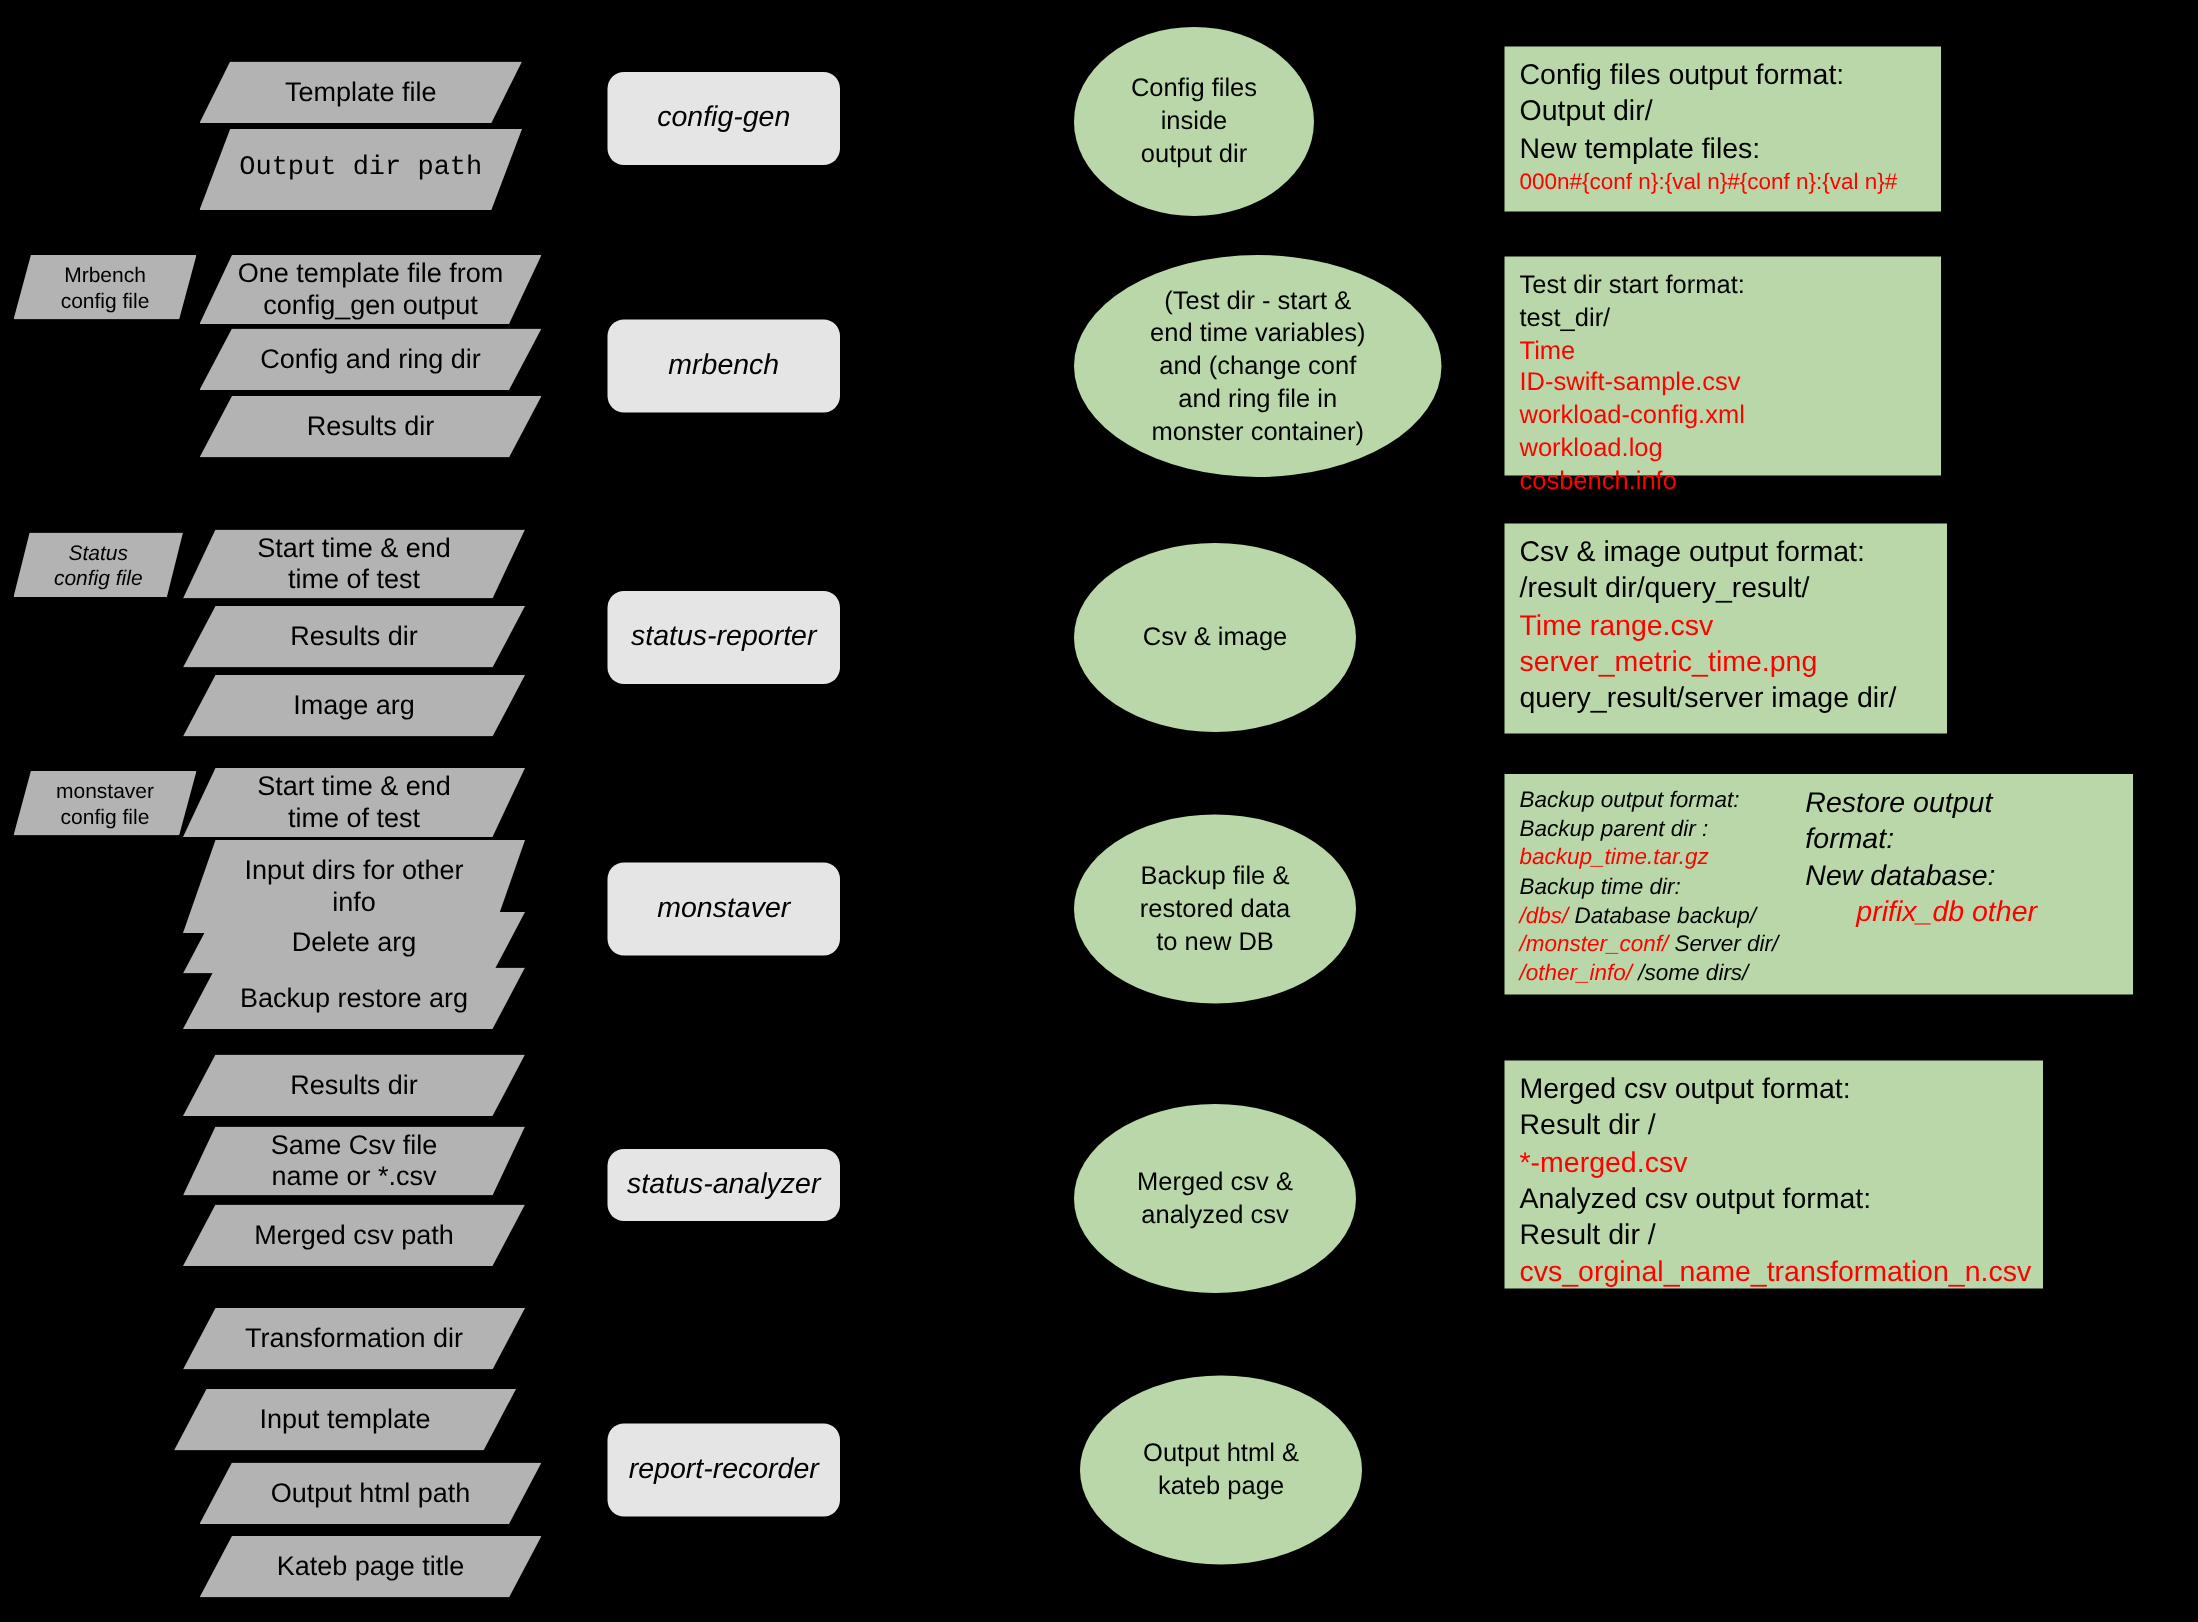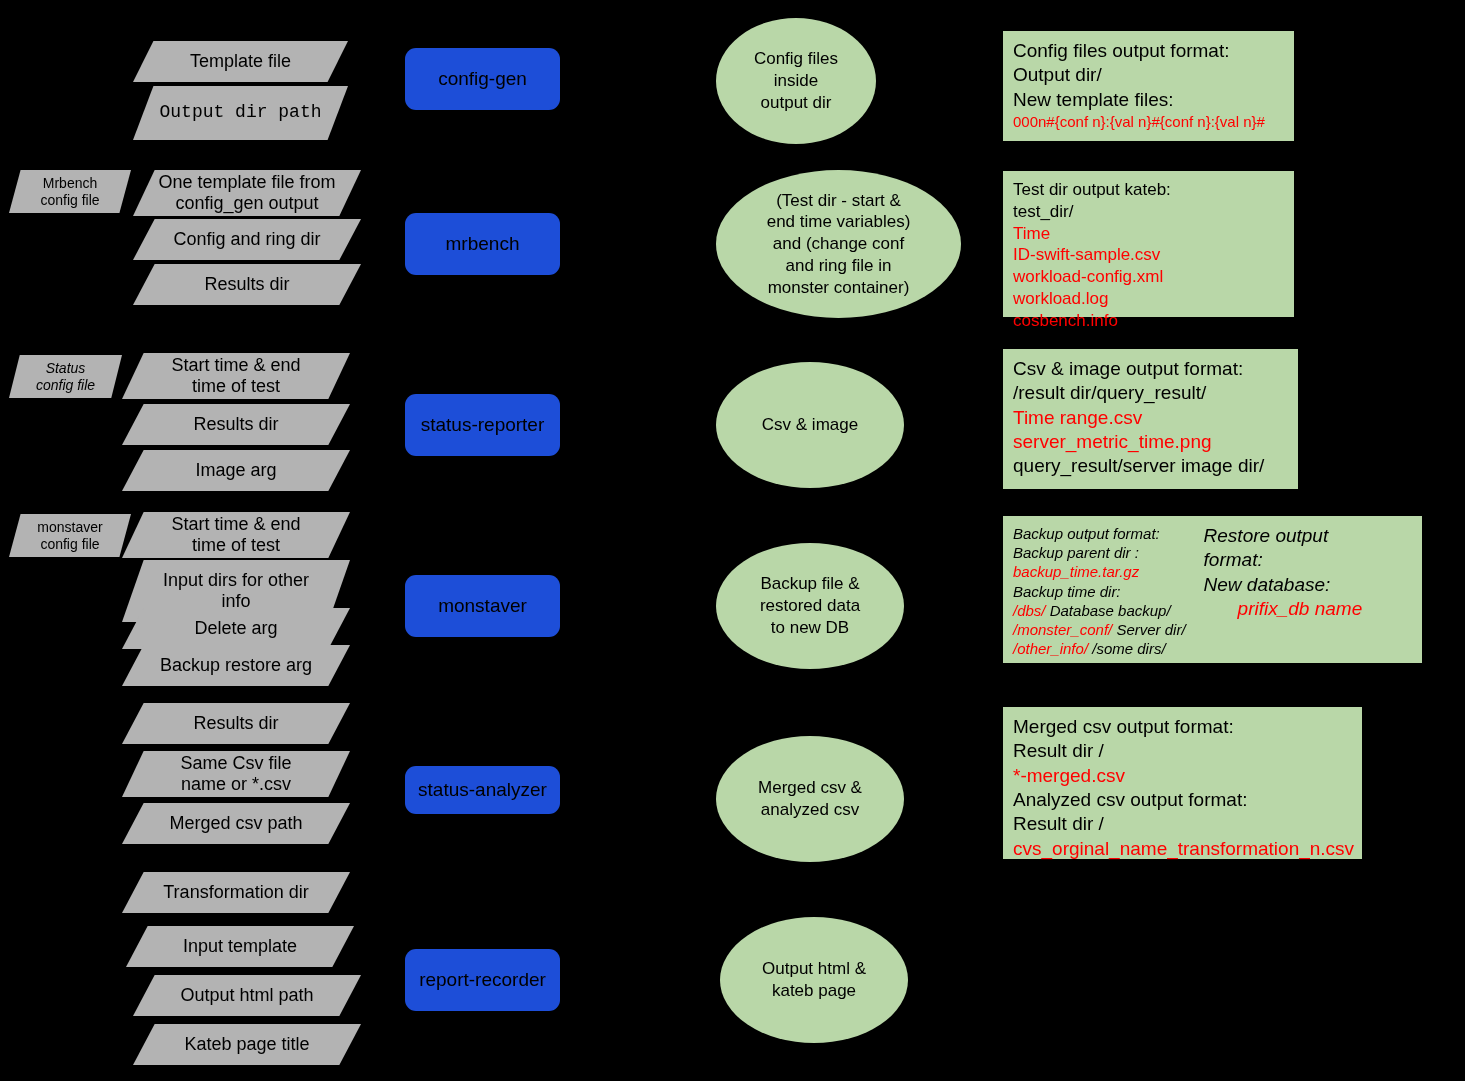--- a/index.html
+++ b/index.html
@@ -22,26 +22,27 @@
     -webkit-clip-path:polygon(9.5% 0%,100% 0%,90.5% 100%,0% 100%);
     clip-path:polygon(9.5% 0%,100% 0%,90.5% 100%,0% 100%);
     font-size:18px;
     padding:0 14px;
   }
   .para.small{font-size:14px;}
 
   
   .proc{
     position:absolute;
-    background:#1d4ed8;
+    background:#e5e5e5;
     border-radius:11px;
     display:flex;align-items:center;justify-content:center;
     font-size:19px;
     color:#000;
     box-sizing:border-box;
+    font-style:italic;
   }
 
   
   .ell{
     position:absolute;
     background:#b9d7a8;
     border-radius:50%;
     display:flex;align-items:center;justify-content:center;
     text-align:center;
     font-size:17px;
@@ -122,21 +123,21 @@
   <div class="ell" style="left:716px;top:170px;width:245px;height:148px;">
     <div>
       <div>(Test dir - start &amp;</div>
       <div>end time variables)</div>
       <div>and (change conf</div>
       <div>and ring file in</div>
       <div>monster container)</div>
     </div>
   </div>
   <div class="note n-md" style="left:1003px;top:171px;width:291px;height:146px;">
-    <div class="ln">Test dir output kateb:</div>
+    <div class="ln">Test dir start format:</div>
     <div class="ln">test_dir/</div>
     <div class="ln red">Time</div>
     <div class="ln red">ID-swift-sample.csv</div>
     <div class="ln red">workload-config.xml</div>
     <div class="ln red">workload.log</div>
     <div class="ln red">cosbench.info</div>
   </div>
 
   <div class="para small" style="left:9px;top:355px;width:113px;height:43px;font-style:italic;">
     <div>
@@ -214,21 +215,21 @@
         <div class="ln red">backup_time.tar.gz</div>
         <div class="ln">Backup time dir:</div>
         <div class="ln"><span class="red">/dbs/</span><span>  Database backup/</span></div>
         <div class="ln"><span class="red">/monster_conf/</span><span>  Server dir/</span></div>
         <div class="ln"><span class="red">/other_info/</span><span> /some dirs/</span></div>
       </div>
       <div class="note-col n-lg">
         <div class="ln">Restore output</div>
         <div class="ln">format:</div>
         <div class="ln">New database:</div>
-        <div class="ln red indent">prifix_db name</div>
+        <div class="ln red indent">prifix_db other</div>
       </div>
     </div>
   </div>
 
   <div class="para" style="left:122px;top:703px;width:228px;height:41px;">
     <span>Results dir</span>
   </div>
   <div class="para" style="left:122px;top:751px;width:228px;height:46px;">
     <div>
       <div>Same Csv file</div>
@@ -252,21 +253,21 @@
   </div>
   <div class="note n-lg" style="left:1003px;top:707px;width:359px;height:152px;">
     <div class="ln">Merged csv output format:</div>
     <div class="ln"> Result dir /</div>
     <div class="ln red">*-merged.csv</div>
     <div class="ln">Analyzed csv output format:</div>
     <div class="ln">Result dir /</div>
     <div class="ln red">cvs_orginal_name_transformation_n.csv</div>
   </div>
 
-  <div class="para" style="left:126px;top:926px;width:228px;height:41px;">
+  <div class="para" style="left:116px;top:926px;width:228px;height:41px;">
     <span>Input template</span>
   </div>
   <div class="para" style="left:133px;top:975px;width:228px;height:41px;">
     <span>Output html path</span>
   </div>
   <div class="para" style="left:133px;top:1024px;width:228px;height:41px;">
     <span>Kateb page title</span>
   </div>
   <div class="proc" style="left:405px;top:949px;width:155px;height:62px;">
     <span>report-recorder</span>

